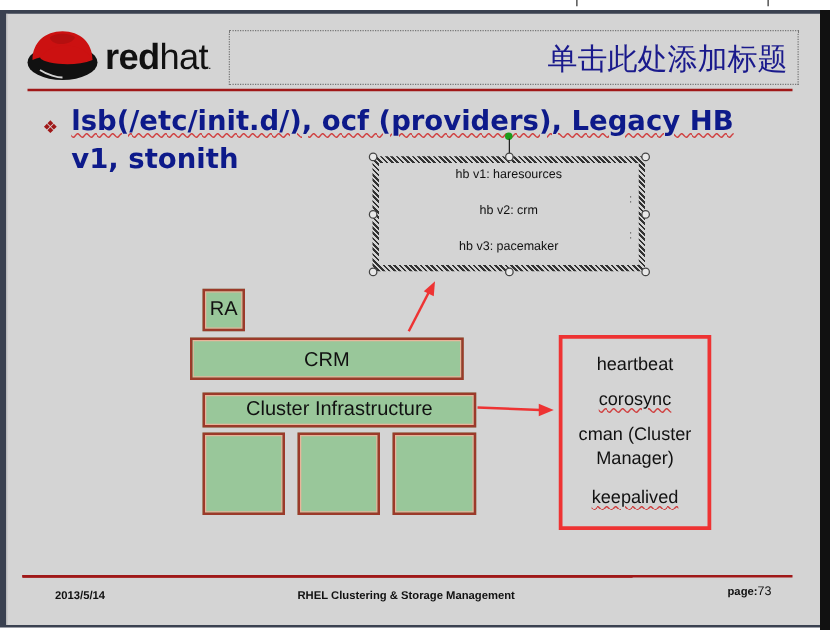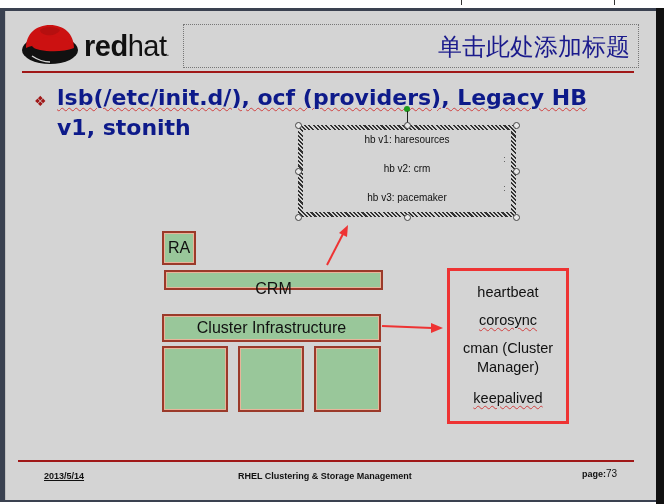--- a/index.html
+++ b/index.html
@@ -93,21 +93,21 @@
   }
   .rb-item { position: absolute; left: 0; width: 100%; text-align: center; font-size: 14.5px; color: #111; line-height: 19px; }
 
   .squig { text-decoration: underline wavy #d04040; text-decoration-thickness: 1px; text-underline-offset: 2px; }
 
   
   .footer-rule {
     position: absolute; left: 18px; top: 460px; width: 489px; height: 2px;
     background: #a01818; width: 488px;
   }
-  .footer-date { position: absolute; left: 44px; top: 471px; font-size: 9px; font-weight: bold; color: #111; text-decoration: underline; }
+  .footer-date { position: absolute; left: 44px; top: 471px; font-size: 9px; font-weight: bold; color: #111; }
   .footer-center { position: absolute; left: 238px; top: 471px; font-size: 9px; font-weight: bold; color: #111; }
   .footer-page { position: absolute; left: 582px; top: 468px; font-size: 9px; font-weight: bold; color: #111; }
   .footer-page .num { font-size: 10px; font-weight: normal; }
 </style>
 </head>
 <body>
 
 <div class="top-strip">
   <div class="top-tick" style="left:461px"></div>
   <div class="top-tick" style="left:614px"></div>
@@ -162,21 +162,21 @@
     <line x1="327" y1="265" x2="344" y2="232" stroke="#ee3333" stroke-width="2"></line>
     <polygon points="348,225 339,233 347,237" fill="#ee3333"></polygon>
   </g>
   <g>
     <line x1="382" y1="326" x2="432" y2="328" stroke="#ee3333" stroke-width="2"></line>
     <polygon points="443,328 431,323 431,333" fill="#ee3333"></polygon>
   </g>
 </svg>
 
 <div class="gbox" style="left:162px;top:231px;width:34px;height:34px;line-height:30px"><span>RA</span></div>
-<div class="gbox" style="left:164px;top:270px;width:219px;height:20px;line-height:34px"><span>CRM</span></div>
+<div class="gbox" style="left:152px;top:270px;width:219px;height:34px;line-height:34px"><span>CRM</span></div>
 <div class="gbox" style="left:162px;top:314px;width:219px;height:28px;line-height:24px"><span>Cluster Infrastructure</span></div>
 <div class="gbox" style="left:162px;top:346px;width:66px;height:66px"></div>
 <div class="gbox" style="left:238px;top:346px;width:66px;height:66px"></div>
 <div class="gbox" style="left:314px;top:346px;width:67px;height:66px"></div>
 
 <div class="red-box">
   <div class="rb-item" style="top:12px">heartbeat</div>
   <div class="rb-item squig" style="top:40px">corosync</div>
   <div class="rb-item" style="top:68px;padding:0 4px;box-sizing:border-box">cman (Cluster Manager)</div>
   <div class="rb-item squig" style="top:118px">keepalived</div>

